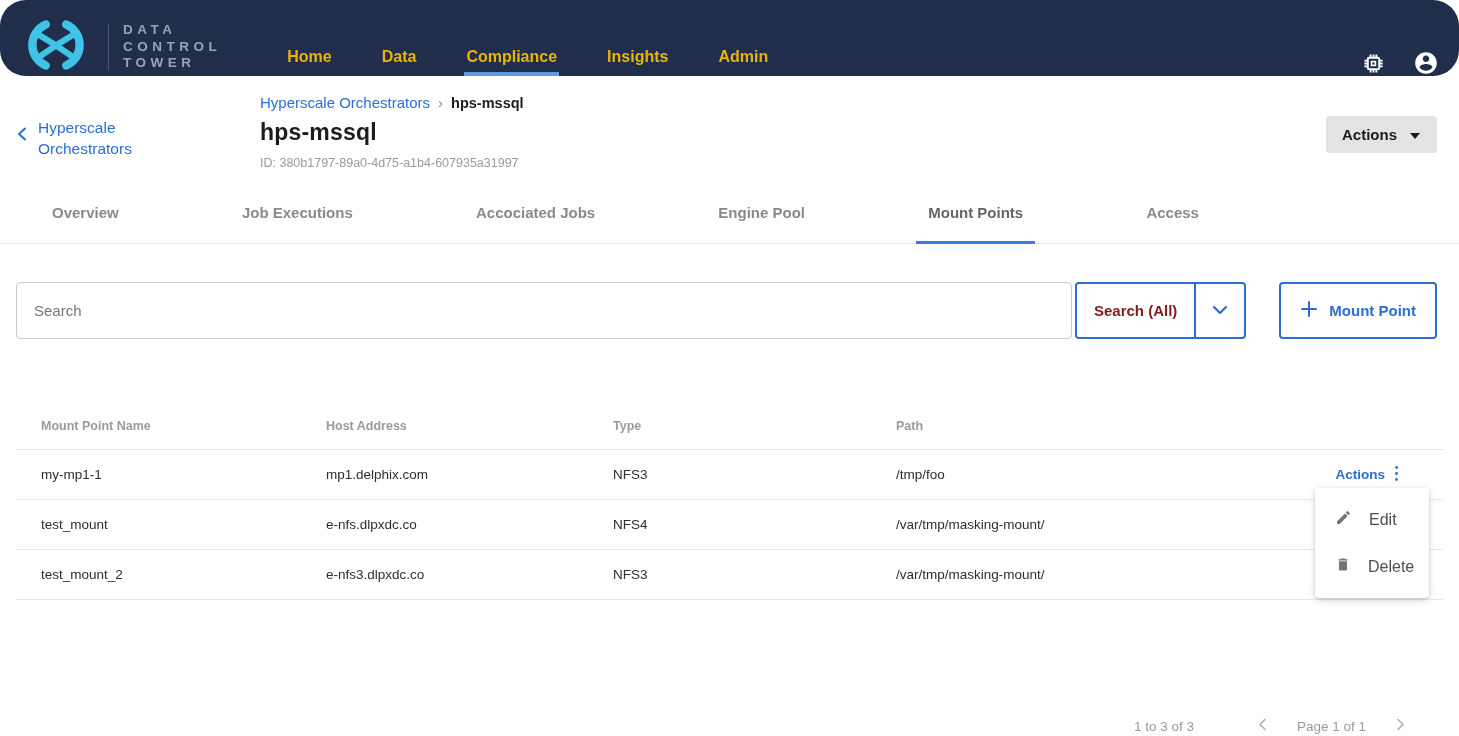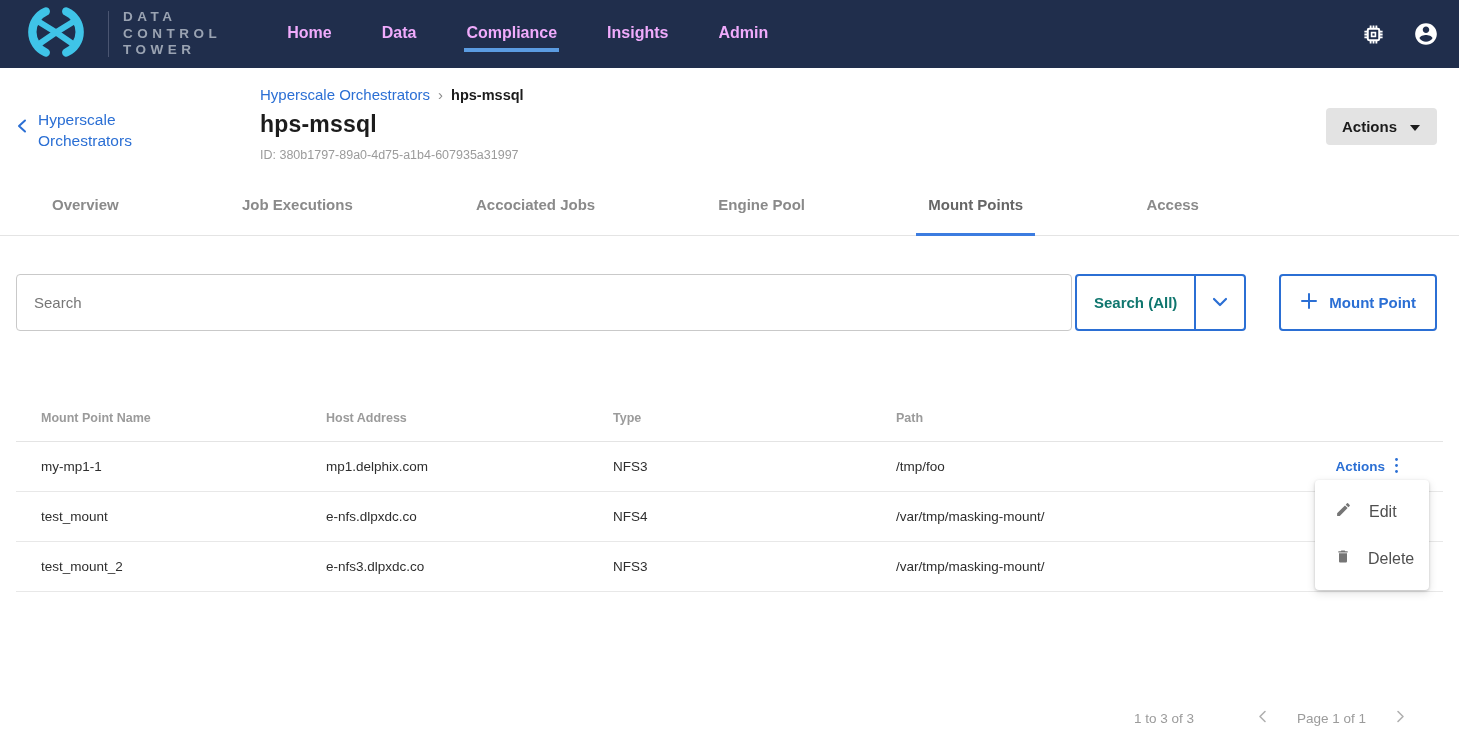--- a/index.html
+++ b/index.html
@@ -6,38 +6,39 @@
   html, body { width: 1459px; height: 736px; overflow: hidden; }
   body {
     font-family: "Liberation Sans", sans-serif;
     background: #ffffff;
     color: #2e2e2e;
     position: relative;
   }
 
   
   .navbar {
-    height: 68px;
+    height: 76px;
     background: #202e4c;
     display: flex;
-    align-items: center;
+    align-items: flex-end;
     color: #fff;
+    border-radius: 26px;
   }
   .logo-wrap { display: flex; align-items: center; padding-left: 12px; cursor: pointer; }
   .logo-divider { width: 1px; height: 46px; background: #4a5571; margin: 0 14px 0 8px; }
   .logo-text {
     color: #9aa3b2;
     font-size: 13.5px;
     font-weight: 600;
     letter-spacing: 4.5px;
     line-height: 1.25;
   }
   .nav-items { display: flex; gap: 46px; margin-left: 64px; }
   .nav-item {
-    color: #f0abfc; font-weight: 700; font-size: 16px;
+    color: #eab308; font-weight: 700; font-size: 16px;
     padding: 8px 2px 6px; cursor: pointer;
     border-bottom: 4px solid transparent;
   }
   .nav-item.active { border-bottom-color: #5b9ce2; }
   .nav-right { margin-left: auto; display: flex; align-items: center; gap: 28px; padding-right: 20px; }
   .nav-icon-btn { cursor: pointer; display: flex; align-items: center; }
 
   
   .page-header { display: flex; padding: 18px 22px 0 16px; }
   .back-link {
@@ -86,21 +87,21 @@
   }
   .search-input::placeholder { color: #767676; }
   .search-split {
     display: flex; margin-left: 3px; flex: none;
     border: 2px solid #2b6fd4; border-radius: 4px; overflow: hidden;
     background: #fff;
   }
   .search-split .search-go {
     border: none; background: transparent; cursor: pointer;
     padding: 0 17px; font-family: inherit;
-    color: #0f766e; font-size: 15px; font-weight: 700;
+    color: #7f1d1d; font-size: 15px; font-weight: 700;
   }
   .search-split .split-divider { width: 2px; background: #2b6fd4; }
   .search-split .search-caret {
     border: none; background: transparent; cursor: pointer;
     width: 48px; display: flex; align-items: center; justify-content: center;
   }
   .add-btn {
     margin-left: 33px; flex: none;
     border: 2px solid #2b6fd4; border-radius: 4px; background: #fff;
     color: #2b6fd4; font-weight: 700; font-size: 15px; font-family: inherit;

